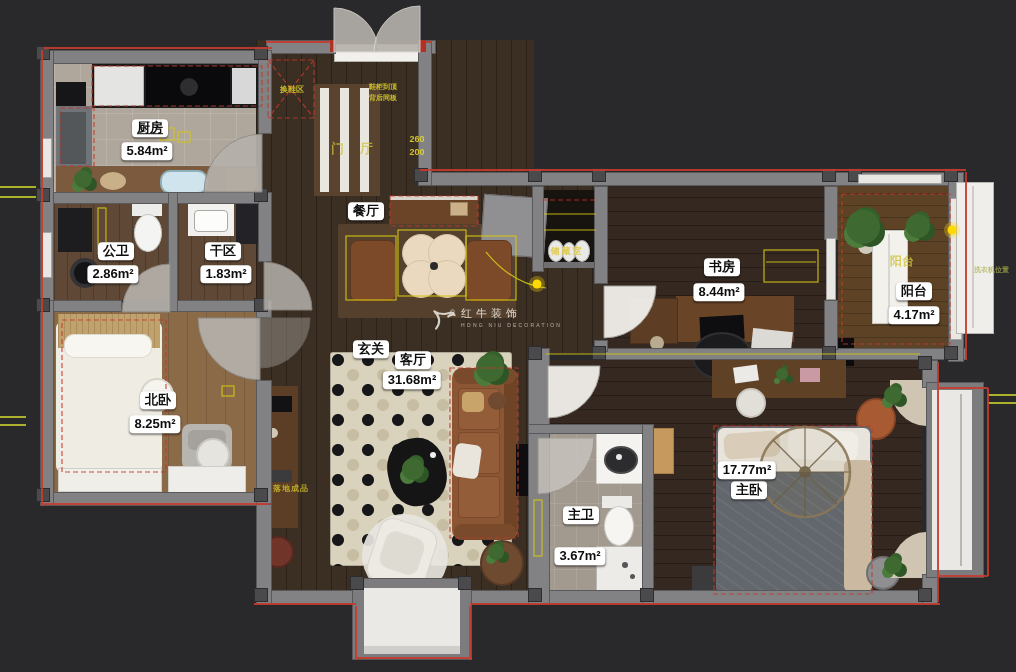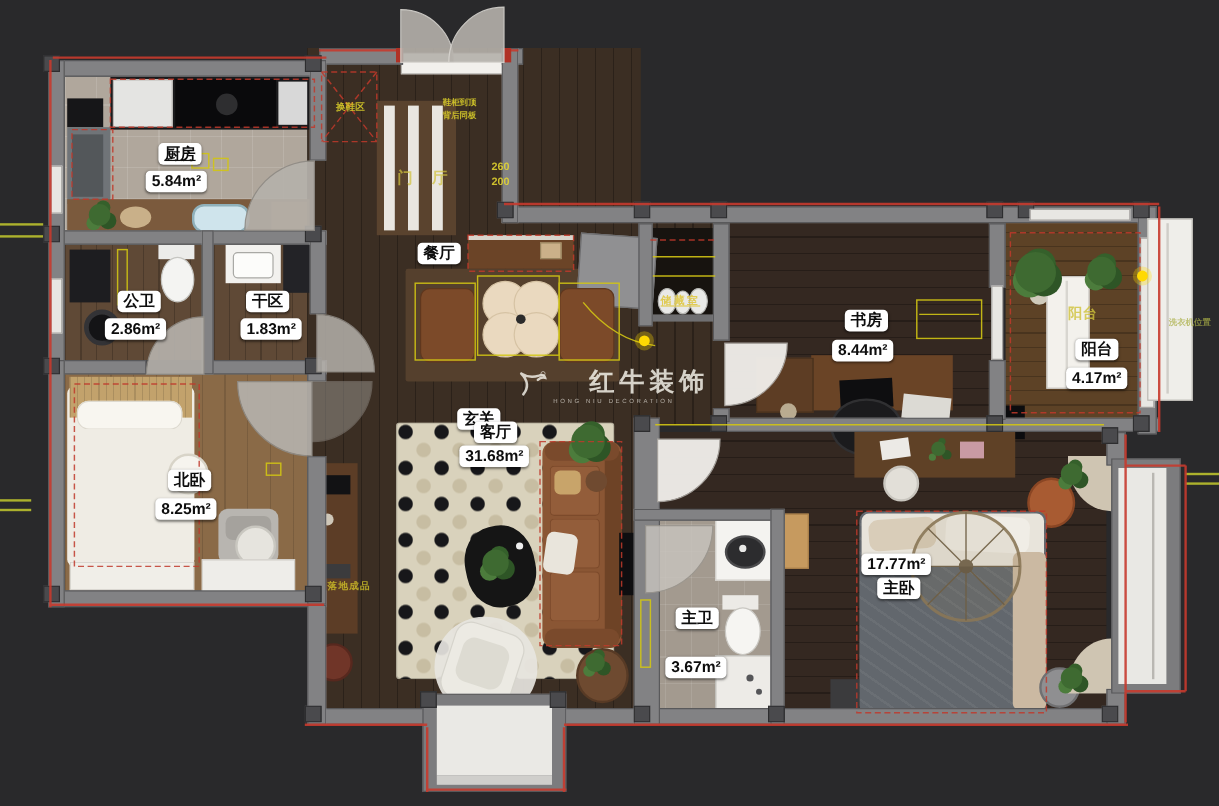--- a/index.html
+++ b/index.html
@@ -20,21 +20,21 @@
   .wood-v{background:#3b2e23;background-image:repeating-linear-gradient(90deg,rgba(0,0,0,.28) 0 1px,transparent 1px 15px);}
   .wood-h{background:#342821;background-image:repeating-linear-gradient(0deg,rgba(0,0,0,.28) 0 1px,transparent 1px 14px);}
   .wood-tan{background:#8a6a47;background-image:repeating-linear-gradient(90deg,rgba(0,0,0,.12) 0 1px,transparent 1px 19px);}
   .wood-mid{background:#5f4936;background-image:repeating-linear-gradient(90deg,rgba(0,0,0,.2) 0 1px,transparent 1px 13px);}
   .wood-bal{background:#5d4226;background-image:repeating-linear-gradient(0deg,rgba(0,0,0,.22) 0 1px,transparent 1px 12px);}
   .tile{background:#b0a79c;background-image:repeating-linear-gradient(0deg,rgba(255,255,255,.12) 0 1px,transparent 1px 26px),repeating-linear-gradient(90deg,rgba(255,255,255,.12) 0 1px,transparent 1px 26px);}
   .tile2{background:#a39a8f;background-image:repeating-linear-gradient(0deg,rgba(255,255,255,.1) 0 1px,transparent 1px 22px),repeating-linear-gradient(90deg,rgba(255,255,255,.1) 0 1px,transparent 1px 22px);}
   .rug{background-color:#d9d2bc;background-image:radial-gradient(circle at 8px 8px,#17171a 5.5px,transparent 6.5px),radial-gradient(circle at 23px 23px,#c7bda2 5.5px,transparent 6.5px);background-size:30px 30px;box-shadow:inset 0 0 0 1px rgba(0,0,0,.2);}
   .plant{position:absolute;border-radius:50%;background:#3e6a31;box-shadow:7px 5px 0 -2px #2e5526,-5px 7px 0 -3px #4c7c3c,3px -6px 0 -3px #35602b;z-index:21;}
   .wm{position:absolute;left:430px;top:308px;z-index:60;display:flex;align-items:flex-start;gap:5px;opacity:.9;}
-  .wm-brand{font-weight:700;font-size:21px;letter-spacing:4px;color:rgba(246,244,236,.92);line-height:1;margin-left:30px;}
+  .wm-brand{font-weight:400;font-size:11px;letter-spacing:4px;color:rgba(246,244,236,.92);line-height:1;}
   .wm-sub{font-size:5px;letter-spacing:2.2px;color:rgba(246,244,236,.7);margin-top:3px;}
 </style>
 </head>
 <body>
 
 <div id="stage">
 
   <div class="f tile" style="left:54px;top:64px;width:204px;height:128px;"></div>
   <div class="f wood-mid" style="left:54px;top:204px;width:114px;height:96px;"></div>
   <div class="f wood-mid" style="left:178px;top:204px;width:80px;height:96px;"></div>
@@ -295,40 +295,40 @@
     </g>
     <g>
       <circle cx="537" cy="284" r="8" fill="rgba(255,217,0,.3)"></circle>
         <circle cx="537" cy="284" r="4.5" fill="#ffd903"></circle>
       <circle cx="952" cy="230" r="8" fill="rgba(255,217,0,.3)"></circle>
         <circle cx="952" cy="230" r="4.5" fill="#ffd903"></circle>
     </g>
   </svg>
 
   <div class="cadtext" style="left:352px;top:148px;font-size:13px;letter-spacing:16px;padding-left:16px;color:rgba(208,193,60,.85);">门厅</div>
-  <div class="cadtext" style="left:567px;top:251px;font-size:9px;letter-spacing:2px;color:#dfc63a;text-decoration:underline;">储藏室</div>
+  <div class="cadtext" style="left:567px;top:251px;font-size:9px;letter-spacing:2px;color:#dfc63a;">储藏室</div>
   <div class="cadtext" style="left:902px;top:261px;font-size:12px;opacity:.8;color:#cfc23a;">阳台</div>
   <div class="cadtext" style="left:417px;top:139px;font-size:9px;color:#e8da2f;">260</div>
   <div class="cadtext" style="left:417px;top:152px;font-size:9px;color:#e8da2f;">200</div>
   <div class="cadtext" style="left:383px;top:86px;font-size:7px;color:#e0d42a;">鞋柜到顶</div>
   <div class="cadtext" style="left:383px;top:97px;font-size:7px;color:#e0d42a;">背后同板</div>
   <div class="cadtext" style="left:292px;top:90px;font-size:8px;color:#e0d42a;">换鞋区</div>
   <div class="cadtext" style="left:291px;top:489px;font-size:8px;letter-spacing:1px;color:rgba(224,210,40,.85);">落地成品</div>
   <div class="cadtext" style="left:0;top:0;transform:none;left:974px;top:266px;font-size:7px;color:rgba(170,175,70,.85);">洗衣机位置</div>
 
   <div class="rlabel" style="left:150px;top:128px;text-decoration:underline;">厨房</div>
   <div class="rlabel" style="left:147px;top:151px;">5.84m²</div>
   <div class="rlabel" style="left:116px;top:251px;">公卫</div>
   <div class="rlabel" style="left:113px;top:274px;">2.86m²</div>
   <div class="rlabel" style="left:223px;top:251px;">干区</div>
   <div class="rlabel" style="left:226px;top:274px;">1.83m²</div>
   <div class="rlabel" style="left:366px;top:211px;">餐厅</div>
   <div class="rlabel" style="left:158px;top:400px;">北卧</div>
   <div class="rlabel" style="left:155px;top:424px;">8.25m²</div>
-  <div class="rlabel" style="left:371px;top:349px;margin-left:28px;">玄关</div>
+  <div class="rlabel" style="left:371px;top:349px;">玄关</div>
   <div class="rlabel" style="left:413px;top:360px;">客厅</div>
   <div class="rlabel" style="left:412px;top:380px;">31.68m²</div>
   <div class="rlabel" style="left:722px;top:267px;font-family:Liberation Serif, serif;">书房</div>
   <div class="rlabel" style="left:719px;top:292px;">8.44m²</div>
   <div class="rlabel" style="left:914px;top:291px;">阳台</div>
   <div class="rlabel" style="left:914px;top:315px;">4.17m²</div>
   <div class="rlabel" style="left:749px;top:449px;margin-top:41px;">主卧</div>
   <div class="rlabel" style="left:747px;top:470px;">17.77m²</div>
   <div class="rlabel" style="left:581px;top:515px;">主卫</div>
   <div class="rlabel" style="left:580px;top:540px;margin-top:16px;">3.67m²</div>

